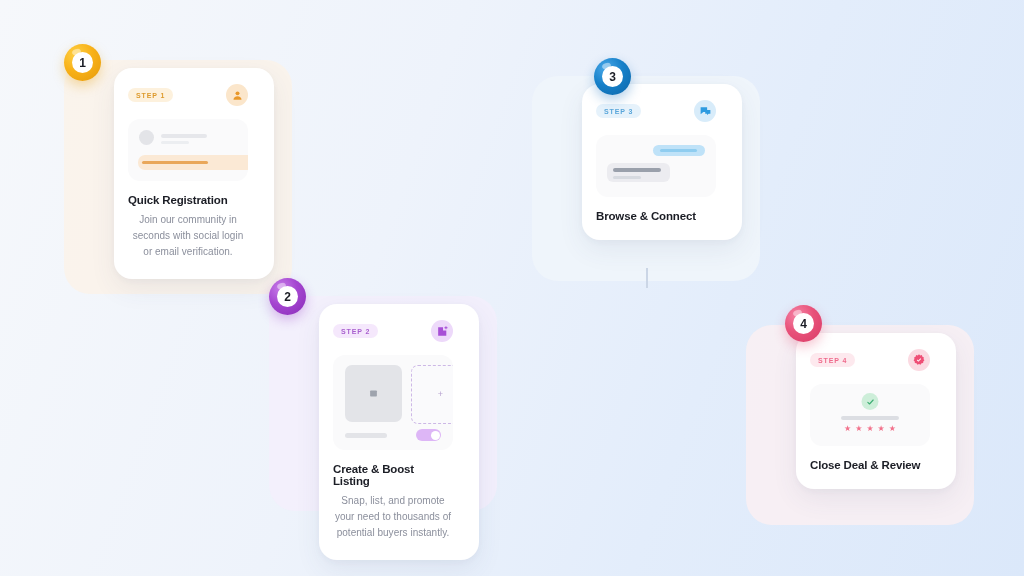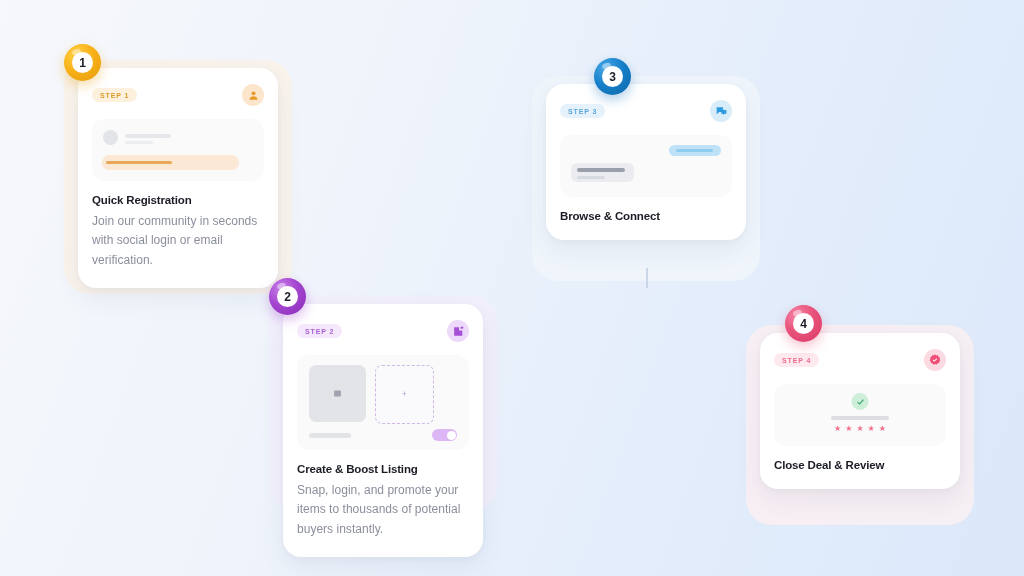--- a/index.html
+++ b/index.html
@@ -34,26 +34,27 @@
     top: -8px;
     width: 228px;
     height: 234px;
     border-radius: 26px;
     z-index: 0;
   }
 
   .card {
     position: relative;
     z-index: 2;
-    width: 200px;
+    width: 160px;
     border-radius: 18px;
     background: #ffffff;
     box-shadow: 0 10px 26px rgba(60, 72, 110, 0.08), 0 2px 6px rgba(60,72,110,0.04);
-    padding: 14px 14px 18px 14px;
+    padding: 14px 26px 18px 14px;
     box-sizing: border-box;
+    margin-left: 36px;
   }
 
   .card-head {
     display: flex;
     align-items: center;
     justify-content: space-between;
     height: 26px;
   }
 
   .step-pill {
@@ -89,24 +90,25 @@
   .card-title {
     margin-top: 13px;
     font-size: 11.5px;
     font-weight: 700;
     color: #1b1d25;
     letter-spacing: -0.15px;
   }
 
   .card-desc {
     margin-top: 6px;
-    font-size: 12px;
+    font-size: 10px;
     line-height: 1.62;
     color: #8b8f9c;
     letter-spacing: 0.02px;
+    text-align: center;
   }
 
   
   .ball {
     position: absolute;
     z-index: 5;
     width: 37px;
     height: 37px;
     border-radius: 50%;
     display: flex;
@@ -314,21 +316,21 @@
           </svg>
         </div>
         <div class="p2-drop">+</div>
         <div class="p2-line"></div>
         <div class="p2-toggle">
             <span></span>
           </div>
       </div>
 
       <div class="card-title">Create &amp; Boost Listing</div>
-      <div class="card-desc">Snap, login, and promote your items to thousands of potential buyers instantly.</div>
+      <div class="card-desc">Snap, list, and promote your need to thousands of potential buyers instantly.</div>
     </div>
   </div>
 
   <div class="step" style="left:546px; top:84px;">
     <div class="halo" style="background:#f0f5fb; opacity:.9; height:205px;"></div>
 
     <div class="ball" style="left:48px; top:-26px; background:radial-gradient(circle at 32% 28%, #4aa8e8 0%, #1680c9 45%, #0e66a8 100%); box-shadow:0 5px 12px rgba(20,110,190,0.32);">
         <div class="ball-inner">3</div>
     </div>
 

